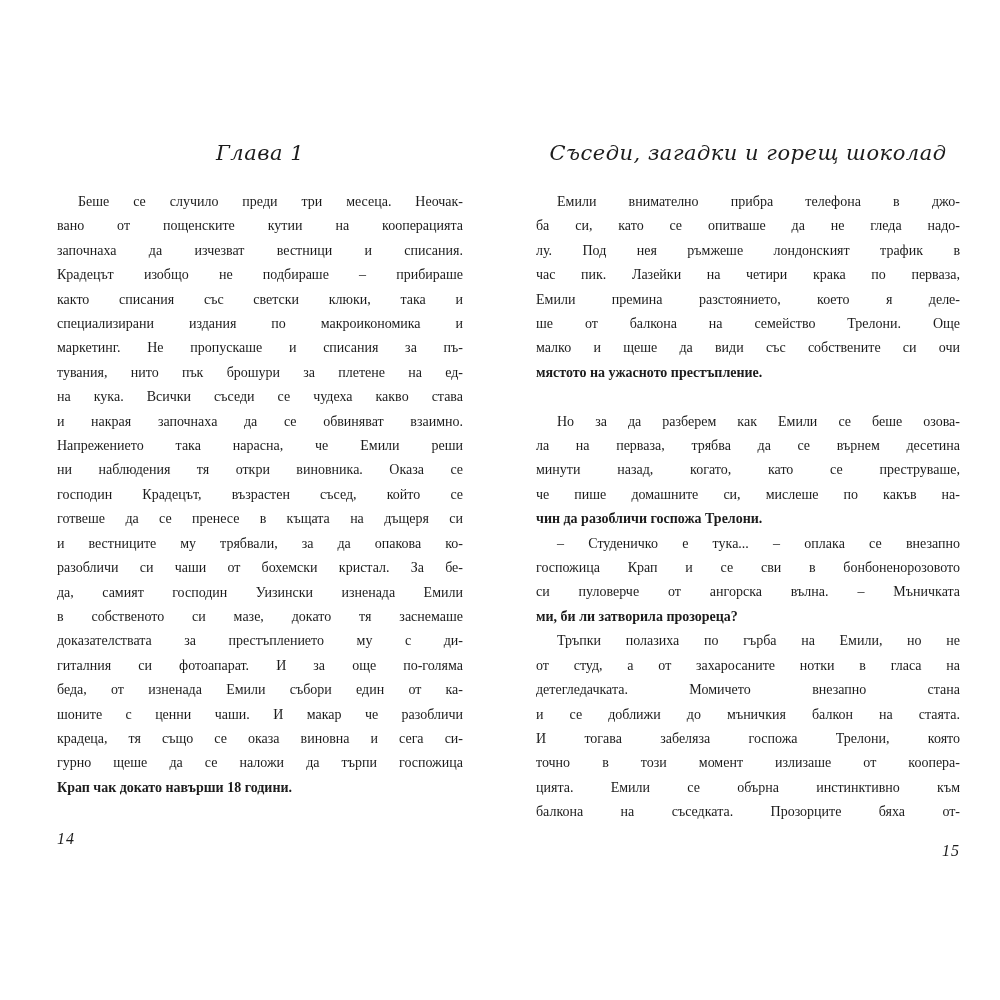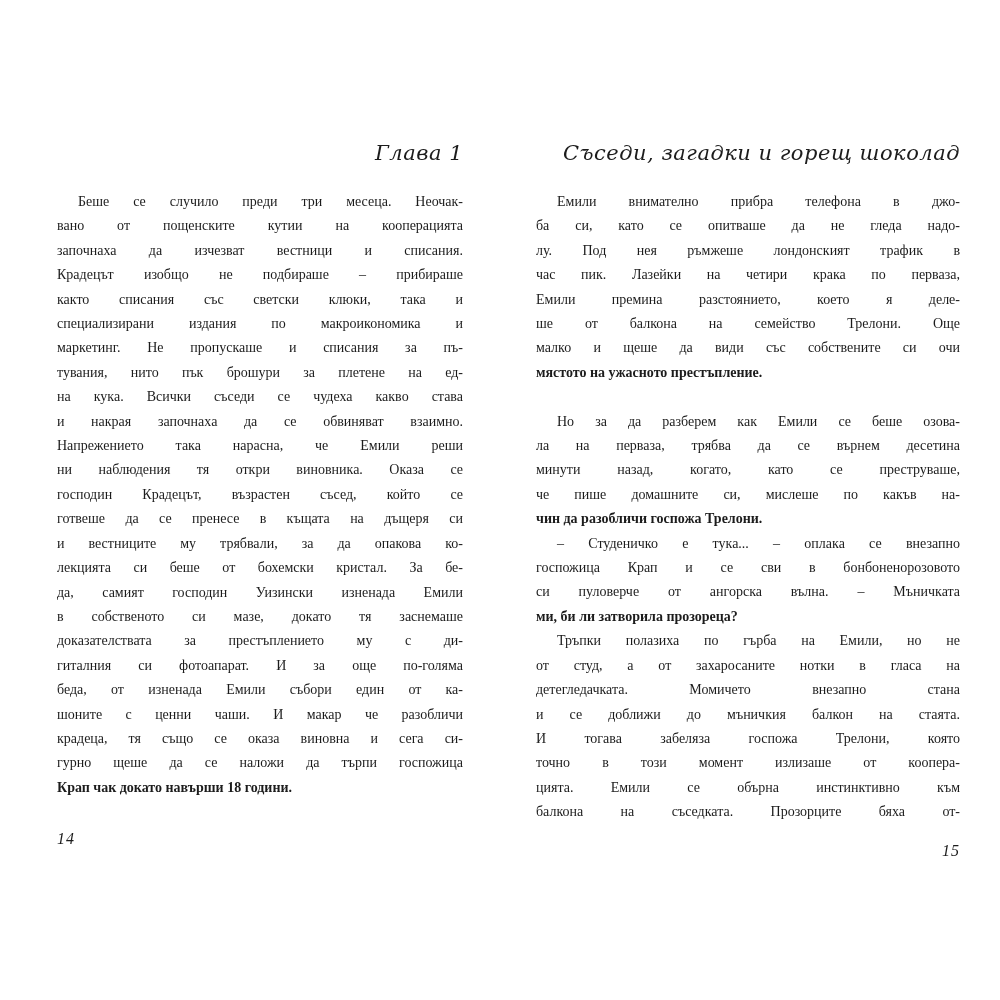--- a/index.html
+++ b/index.html
@@ -21,21 +21,21 @@
   .page.left  { left: 57px;  width: 406px; }
   .page.right { left: 536px; width: 424px; }
 
   .page-header {
     margin: 0 0 24px 0;
     font-family: "DejaVu Serif", serif;
     font-style: italic;
     font-weight: 400;
     font-size: 21px;
     line-height: 26px;
-    text-align: right;
+    text-align: center;
     letter-spacing: 0.5px;
   }
 
   .body-text {
     font-size: 14px;
     line-height: 24.4px;
     text-align: justify;
   }
   .paragraph { margin: 0; }
   .paragraph.space-before { margin-top: 24.4px; }
@@ -74,21 +74,21 @@
           <div class="line">специализирани издания по макроикономика и</div>
           <div class="line">маркетинг. Не пропускаше и списания за пъ-</div>
           <div class="line">тувания, нито пък брошури за плетене на ед-</div>
           <div class="line">на кука. Всички съседи се чудеха какво става</div>
           <div class="line">и накрая започнаха да се обвиняват взаимно.</div>
           <div class="line">Напрежението така нарасна, че Емили реши</div>
           <div class="line">ни наблюдения тя откри виновника. Оказа се</div>
           <div class="line">господин Крадецът, възрастен съсед, който се</div>
           <div class="line">готвеше да се пренесе в къщата на дъщеря си</div>
           <div class="line">и вестниците му трябвали, за да опакова ко-</div>
-          <div class="line">лекцията си беше от бохемски кристал. За бе-</div>
+          <div class="line">разобличи си чаши от бохемски кристал. За бе-</div>
           <div class="line">да, самият господин Уизински изненада Емили</div>
           <div class="line">в собственото си мазе, докато тя заснемаше</div>
           <div class="line">доказателствата за престъплението му с ди-</div>
           <div class="line">гиталния си фотоапарат. И за още по-голяма</div>
           <div class="line">беда, от изненада Емили събори един от ка-</div>
           <div class="line">шоните с ценни чаши. И макар че разобличи</div>
           <div class="line">крадеца, тя също се оказа виновна и сега си-</div>
           <div class="line">гурно щеше да се наложи да търпи госпожица</div>
           <div class="line last">Крап чак докато навърши 18 години.</div>
         </div>

